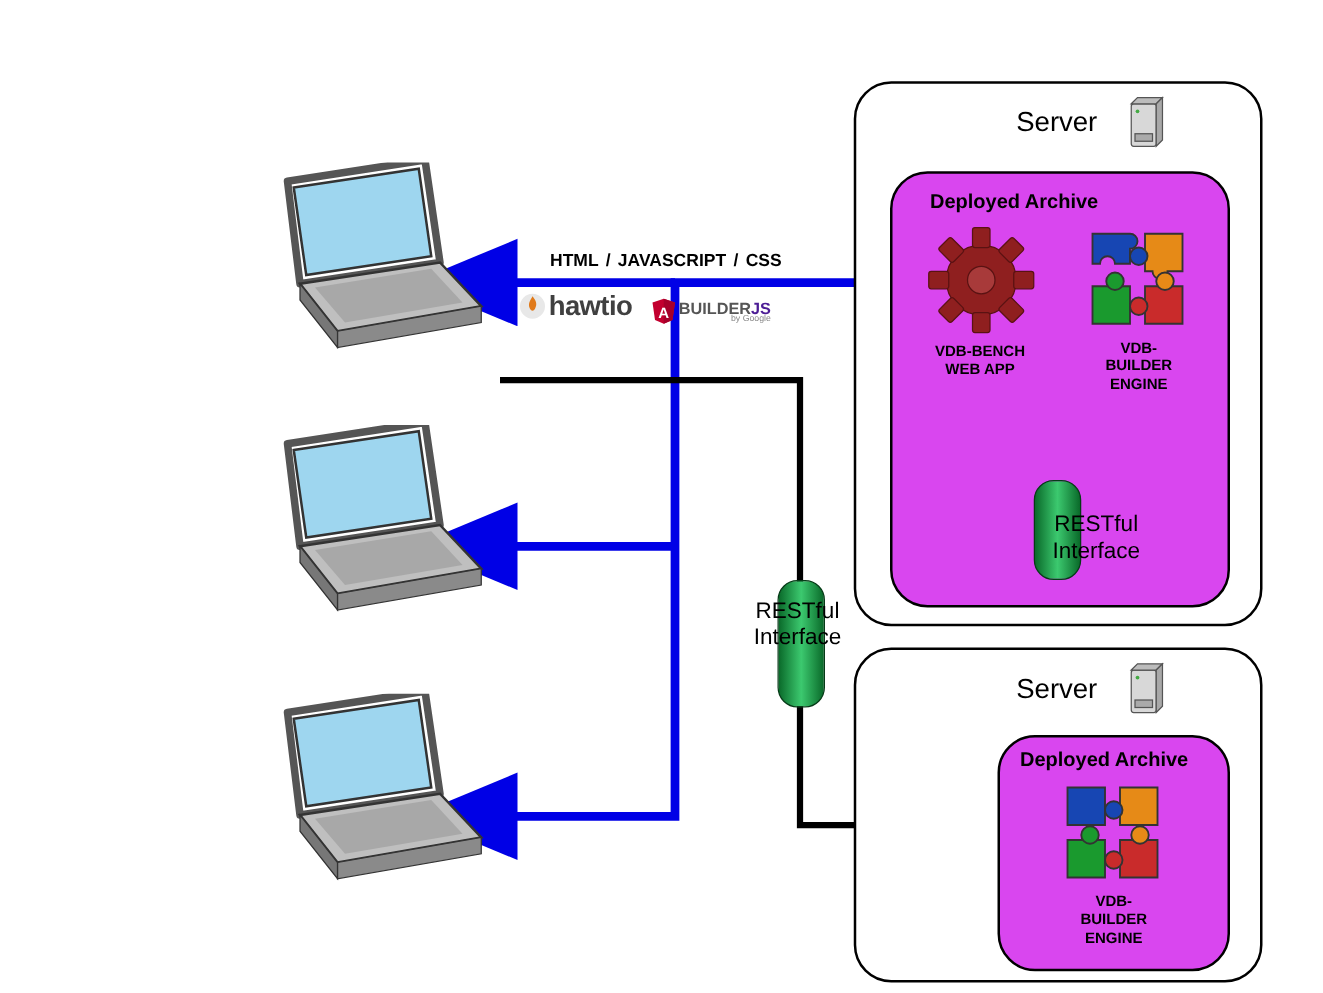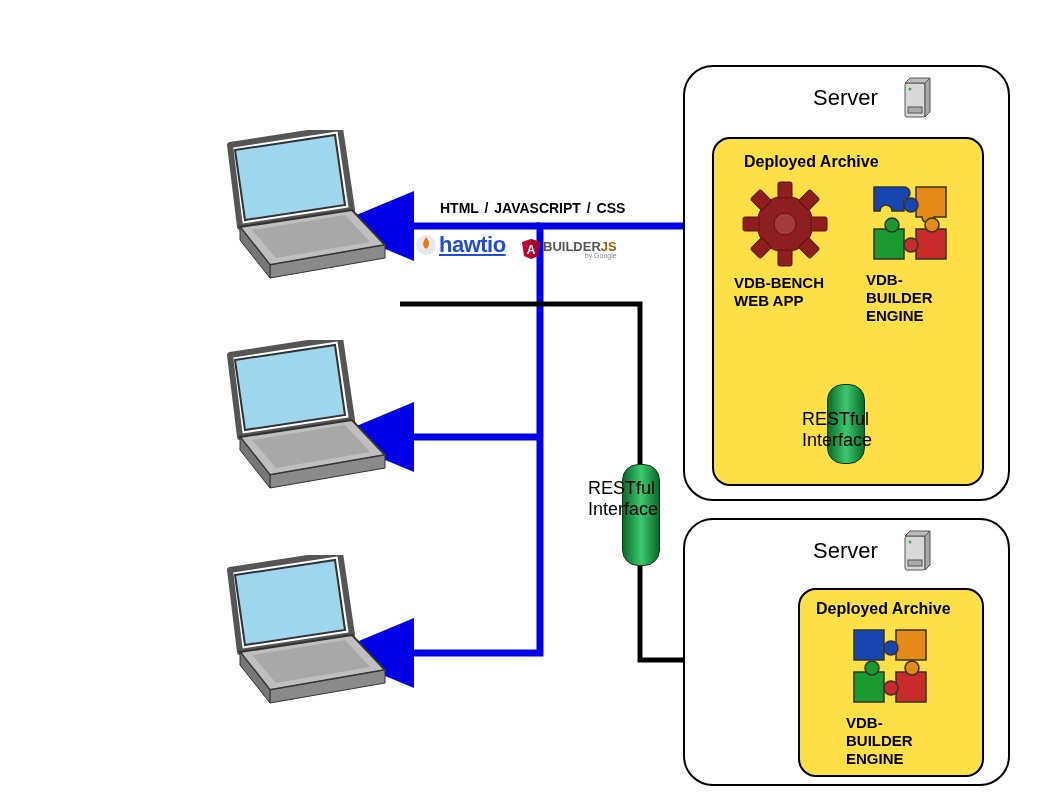--- a/index.html
+++ b/index.html
@@ -16,55 +16,55 @@
     height: 794px;
   }
   .abs { position: absolute; }
   .server-box {
     border: 2px solid #000;
     border-radius: 30px;
     background: #fff;
   }
   .archive-box {
     border: 2px solid #000;
-    border-radius: 18px;
-    background: #fde047;
+    border-radius: 30px;
+    background: #d946ef;
   }
   .title-server {
     font-size: 22px;
     text-align: center;
     margin-left: 10px;
   }
   .title-archive {
     font-size: 16px;
     font-weight: bold;
   }
   .component-label {
-    font-size: 15px;
-    font-weight: bold;
-    text-align: left;
+    font-size: 12px;
+    font-weight: bold;
+    text-align: center;
     line-height: 1.2;
   }
   .rest-label {
     font-size: 18px;
+    text-align: center;
     line-height: 1.15;
   }
   .tech-label {
     font-size: 14px;
     font-weight: bold;
     word-spacing: 2px;
   }
   .brand-hawtio {
     font-size: 22px;
     font-weight: bold;
-    color: #1d4ed8;
+    color: #404040;
     letter-spacing: -0.5px;
     display: flex;
     align-items: center;
-    text-decoration: underline;
   }
   .brand-angular {
     font-size: 13px;
     font-weight: bold;
     display: flex;
     align-items: center;
   }
   .rest-node {
     background: linear-gradient(90deg, #0a6a2a, #3cc96f, #0a6a2a);
     border: 1.5px solid #063b17;
@@ -151,21 +151,21 @@
     <span>hawtio</span>
   </div>
 
   <div class="abs brand-angular" style="left:521px;top:238px">
     <svg width="20" height="22" style="margin-right:2px">
       <polygon points="10,1 19,4 17,18 10,21 3,18 1,4" fill="#c3002f"></polygon>
       <polygon points="10,1 10,21 17,18 19,4" fill="#a6002a"></polygon>
       <text x="10" y="16" text-anchor="middle" font-size="12" font-weight="bold" fill="#fff">A</text>
     </svg>
     <span>
-      <span style="color:#555">BUILDER</span><span style="color:#a16207">JS</span>
+      <span style="color:#555">BUILDER</span><span style="color:#4c1d95">JS</span>
       <div style="font-size:7px;color:#888;font-weight:normal;text-align:right;margin-top:-2px">by Google</div>
     </span>
   </div>
 
   <div class="abs server-box" style="left:683px;top:65px;width:323px;height:432px">
     <div class="abs title-server" style="left:118px;top:18px">Server</div>
 
     <svg class="abs" style="left:216px;top:10px" width="30" height="44">
       <rect x="4" y="6" width="20" height="34" rx="2" fill="#d8d8d8" stroke="#555"></rect>
       <polygon points="4,6 9,1 29,1 24,6" fill="#bcbcbc" stroke="#555"></polygon>

